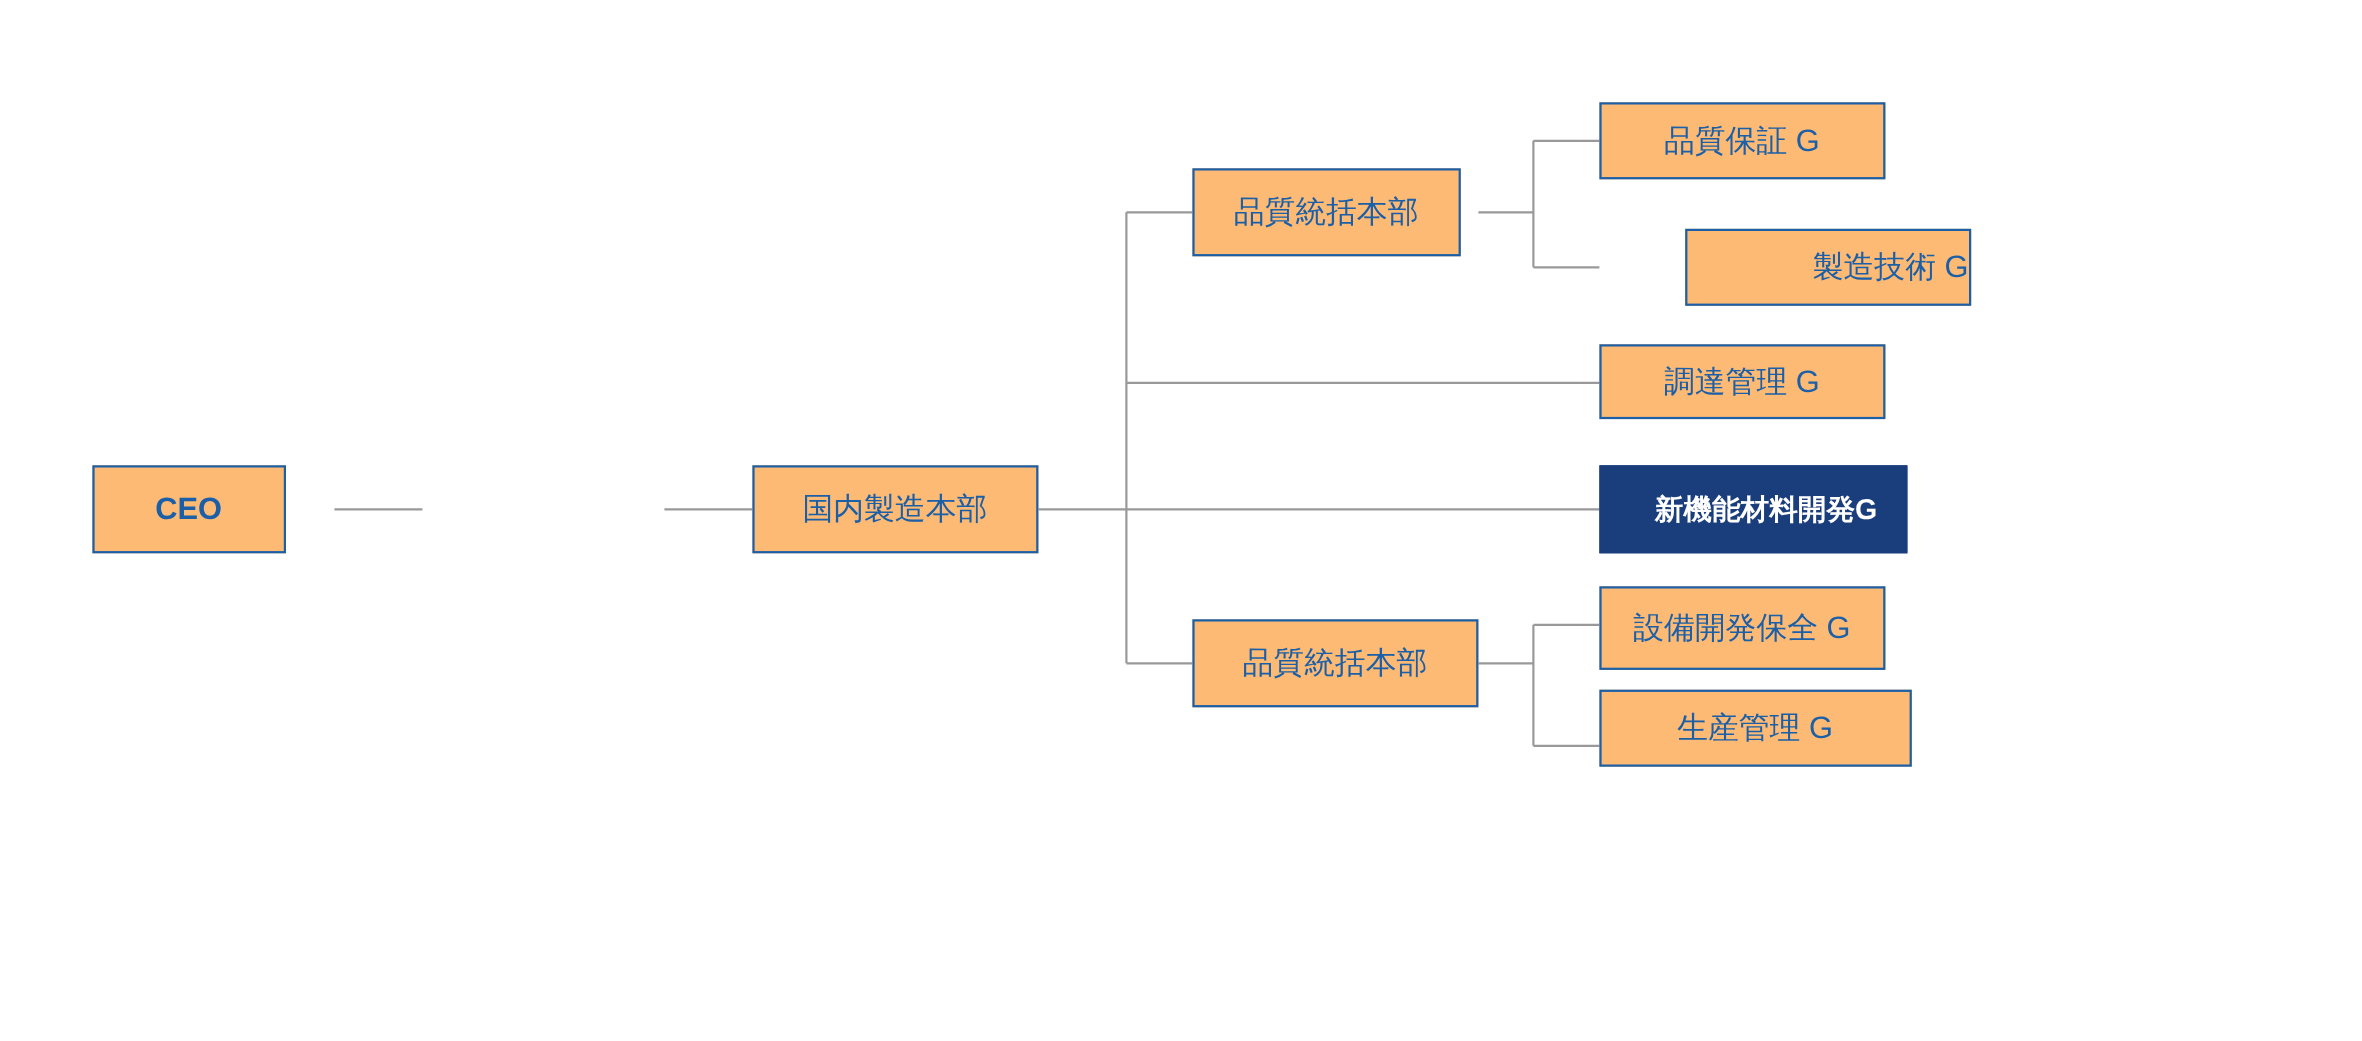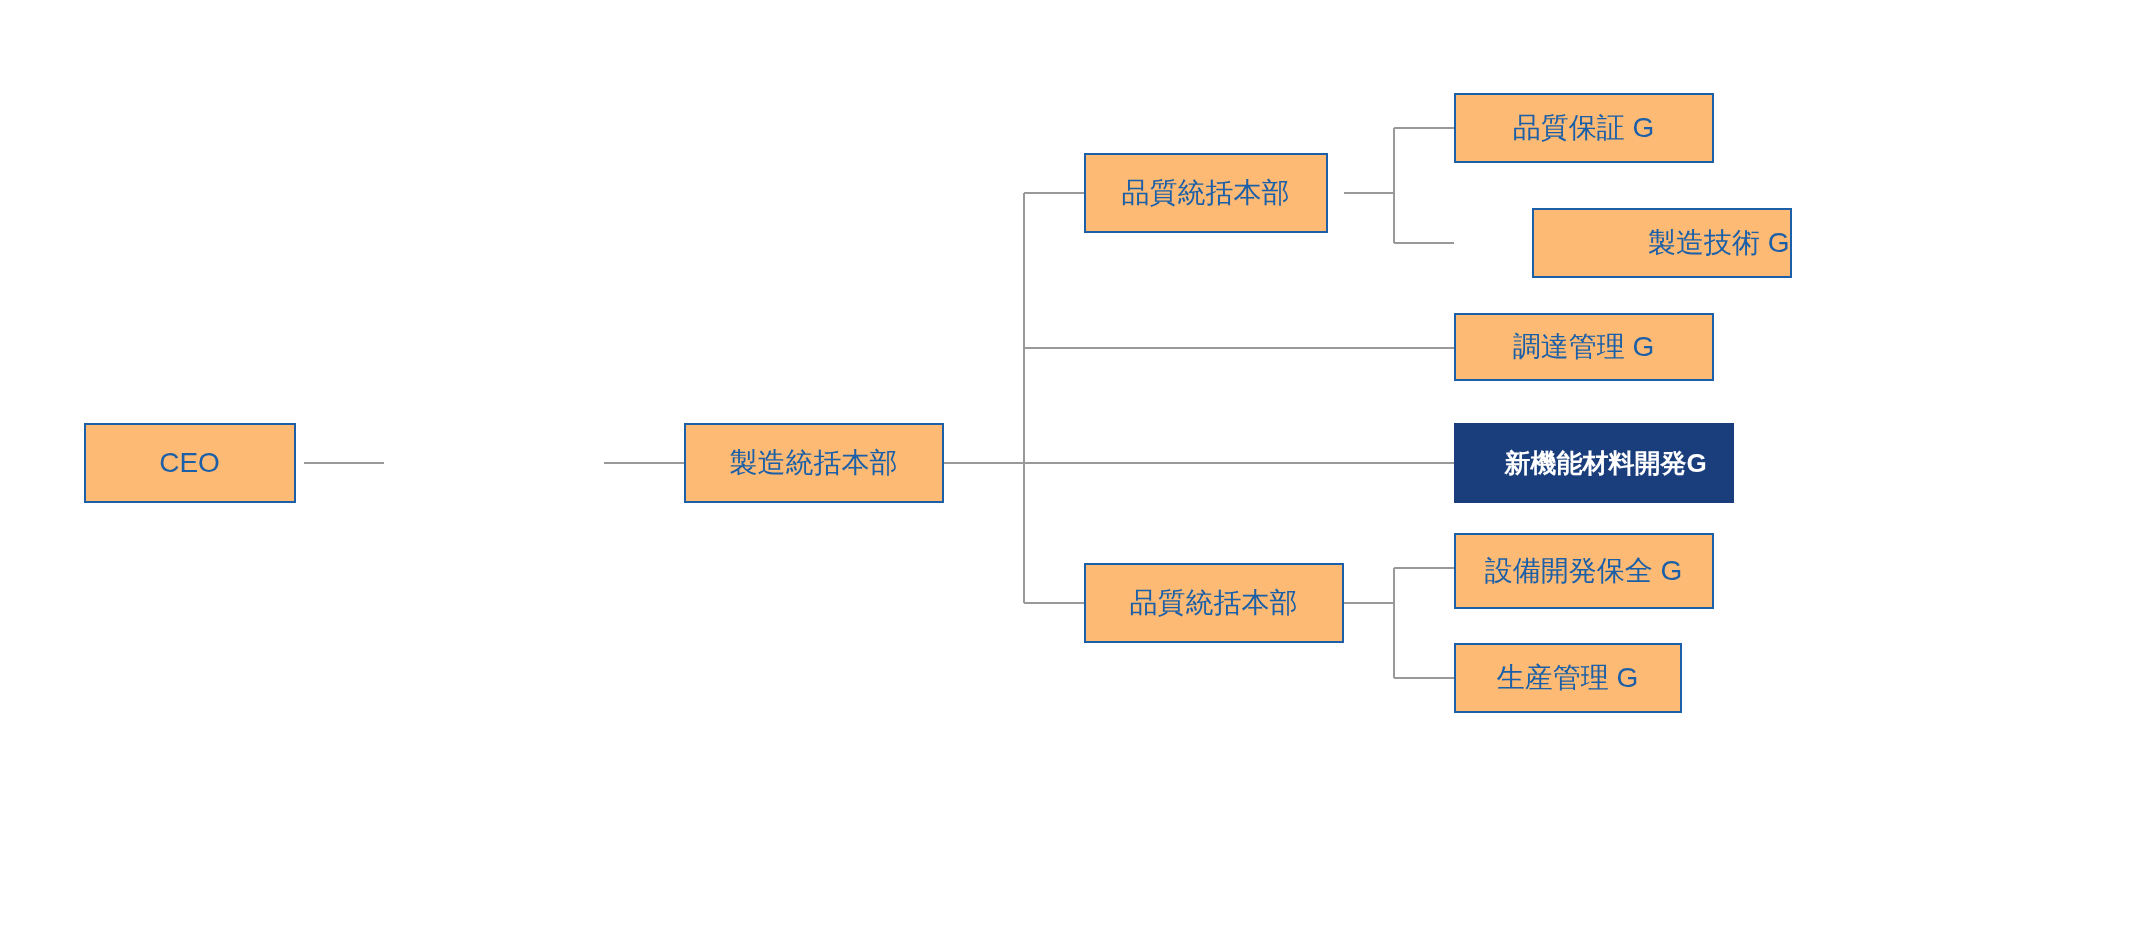--- a/index.html
+++ b/index.html
@@ -83,27 +83,27 @@
 
     <line x1="1320" y1="580" x2="1370" y2="580" stroke="#999" stroke-width="2"></line>
     <line x1="1370" y1="545" x2="1370" y2="655" stroke="#999" stroke-width="2"></line>
 
     <line x1="1370" y1="545" x2="1430" y2="545" stroke="#999" stroke-width="2"></line>
 
     <line x1="1370" y1="655" x2="1430" y2="655" stroke="#999" stroke-width="2"></line>
 
   </svg>
 
-  <div class="node" style="left:60px; top:400px; width:212px; height:80px;">
+  <div class="node" style="left:60px; top:400px; width:176px; height:80px;font-weight:bold;">
     <span>CEO</span>
   </div>
 
 
   <div class="node" style="left:660px; top:400px; width:260px; height:80px;">
-    <span>製造統括本部</span>
+    <span>国内製造本部</span>
   </div>
 
   <div class="node" style="left:1060px; top:130px; width:244px; height:80px;">
     <span>品質統括本部</span>
   </div>
 
   <div class="node" style="left:1430px; top:70px; width:260px; height:70px;">
     <span>品質保証 G</span>
   </div>
 
@@ -120,17 +120,17 @@
   </div>
 
   <div class="node" style="left:1060px; top:540px; width:260px; height:80px;">
     <span>品質統括本部</span>
   </div>
 
   <div class="node" style="left:1430px; top:510px; width:260px; height:76px;">
     <span>設備開発保全 G</span>
   </div>
 
-  <div class="node" style="left:1430px; top:620px; width:228px; height:70px;">
+  <div class="node" style="left:1430px; top:604px; width:284px; height:70px;">
     <span>生産管理 G</span>
   </div>
 
 </div>
 
 </body></html>

